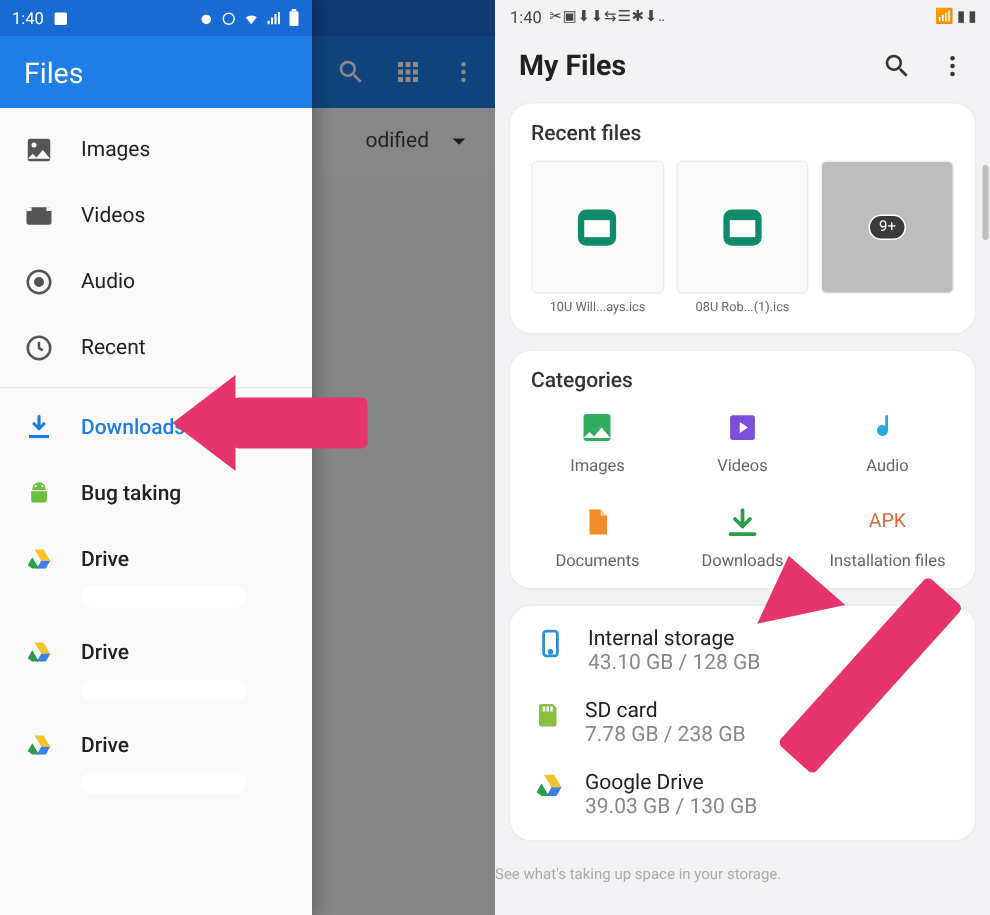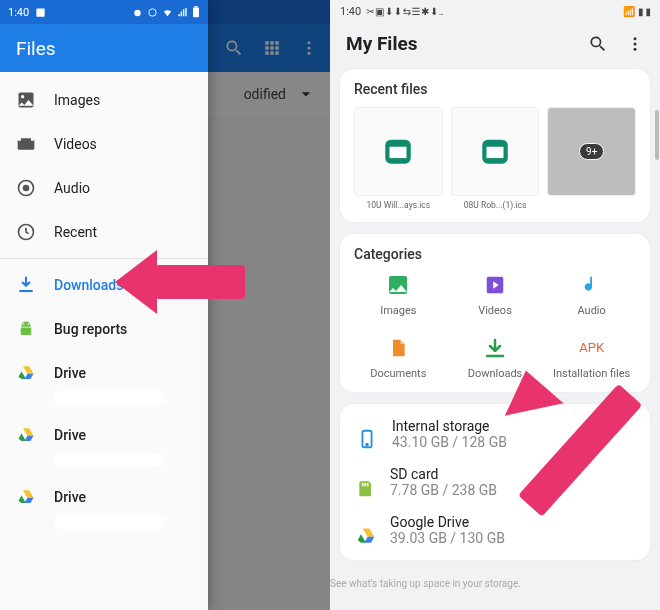--- a/index.html
+++ b/index.html
@@ -52,21 +52,21 @@
   .thumb { width:100%; aspect-ratio:1/1; background:#fafafa; border:1px solid #eee; border-radius:4px; display:flex; align-items:center; justify-content:center; margin-bottom:4px; }
   .recent-item .lbl { font-size:8.5px; color:#666; white-space:nowrap; overflow:hidden; text-overflow:ellipsis; }
   .recent-more { background:#bdbdbd; }
   .recent-more .chip { padding:2px 6px; border-radius:10px; background:#3a3a3a; color:#fff; font-size:10px; border:1px solid #fff; }
 
   .cat-grid { display:grid; grid-template-columns:repeat(3,1fr); row-gap:18px; column-gap:8px; }
   .cat-item { display:flex; flex-direction:column; align-items:center; gap:6px; }
   .cat-item .lbl { font-size:11px; color:#666; }
   .cat-ico { width:26px; height:26px; display:flex; align-items:center; justify-content:center; }
 
-  .storage-item { display:flex; align-items:flex-end; gap:14px; padding:8px 2px; }
+  .storage-item { display:flex; align-items:flex-start; gap:14px; padding:8px 2px; }
   .storage-item .txt { display:flex; flex-direction:column; }
   .storage-item .name { font-size:14px; color:#222; }
   .storage-item .sub { font-size:14px; color:#888; }
   .footnote { text-align:left; font-size:10px; color:#aaa; padding:6px 0 12px; }
   .right-scroll { position:absolute; right:1px; top:110px; width:4px; height:50px; background:#bcbcbc; border-radius:3px; }
 
   
   .arrow-right { left:480px; top:370px; width:170px; height:170px; }
   .arrow-right .shaft { position:absolute; width:150px; height:32px; background:#e8346d; transform:rotate(-48deg); transform-origin:left center; left:50px; top:120px; border-radius:4px; }
   .arrow-right .head { position:absolute; width:0; height:0; border-left:30px solid transparent; border-right:30px solid transparent; border-bottom:40px solid #e8346d; left:20px; top:0; transform:rotate(-12deg); }
@@ -215,21 +215,21 @@
         <span>Downloads</span>
       </div>
       <div class="drawer-item" style="font-weight:500;">
         <span class="ico">
             <svg width="18" height="18" viewBox="0 0 24 24" fill="#6bbf3f">
               <path d="M6 8a6 6 0 0112 0v1H6zM5 10h14v8a2 2 0 01-2 2H7a2 2 0 01-2-2z"></path>
               <circle cx="9" cy="5.5" r="1" fill="#fff"></circle>
               <circle cx="15" cy="5.5" r="1" fill="#fff"></circle>
             </svg>
           </span>
-        <span>Bug reports</span>
+        <span>Bug taking</span>
       </div>
 
       <div class="drawer-item" style="font-weight:500;">
         <span class="ico">
             <svg width="18" height="18" viewBox="0 0 24 24">
               <path d="M8 3h8l6 10h-8z" fill="#f4c22b"></path>
               <path d="M2 17l4-7 6 10H6z" fill="#2a9d4a"></path>
               <path d="M14 13h8l-4 7h-8z" fill="#3e7ee8"></path>
             </svg>
           </span>

